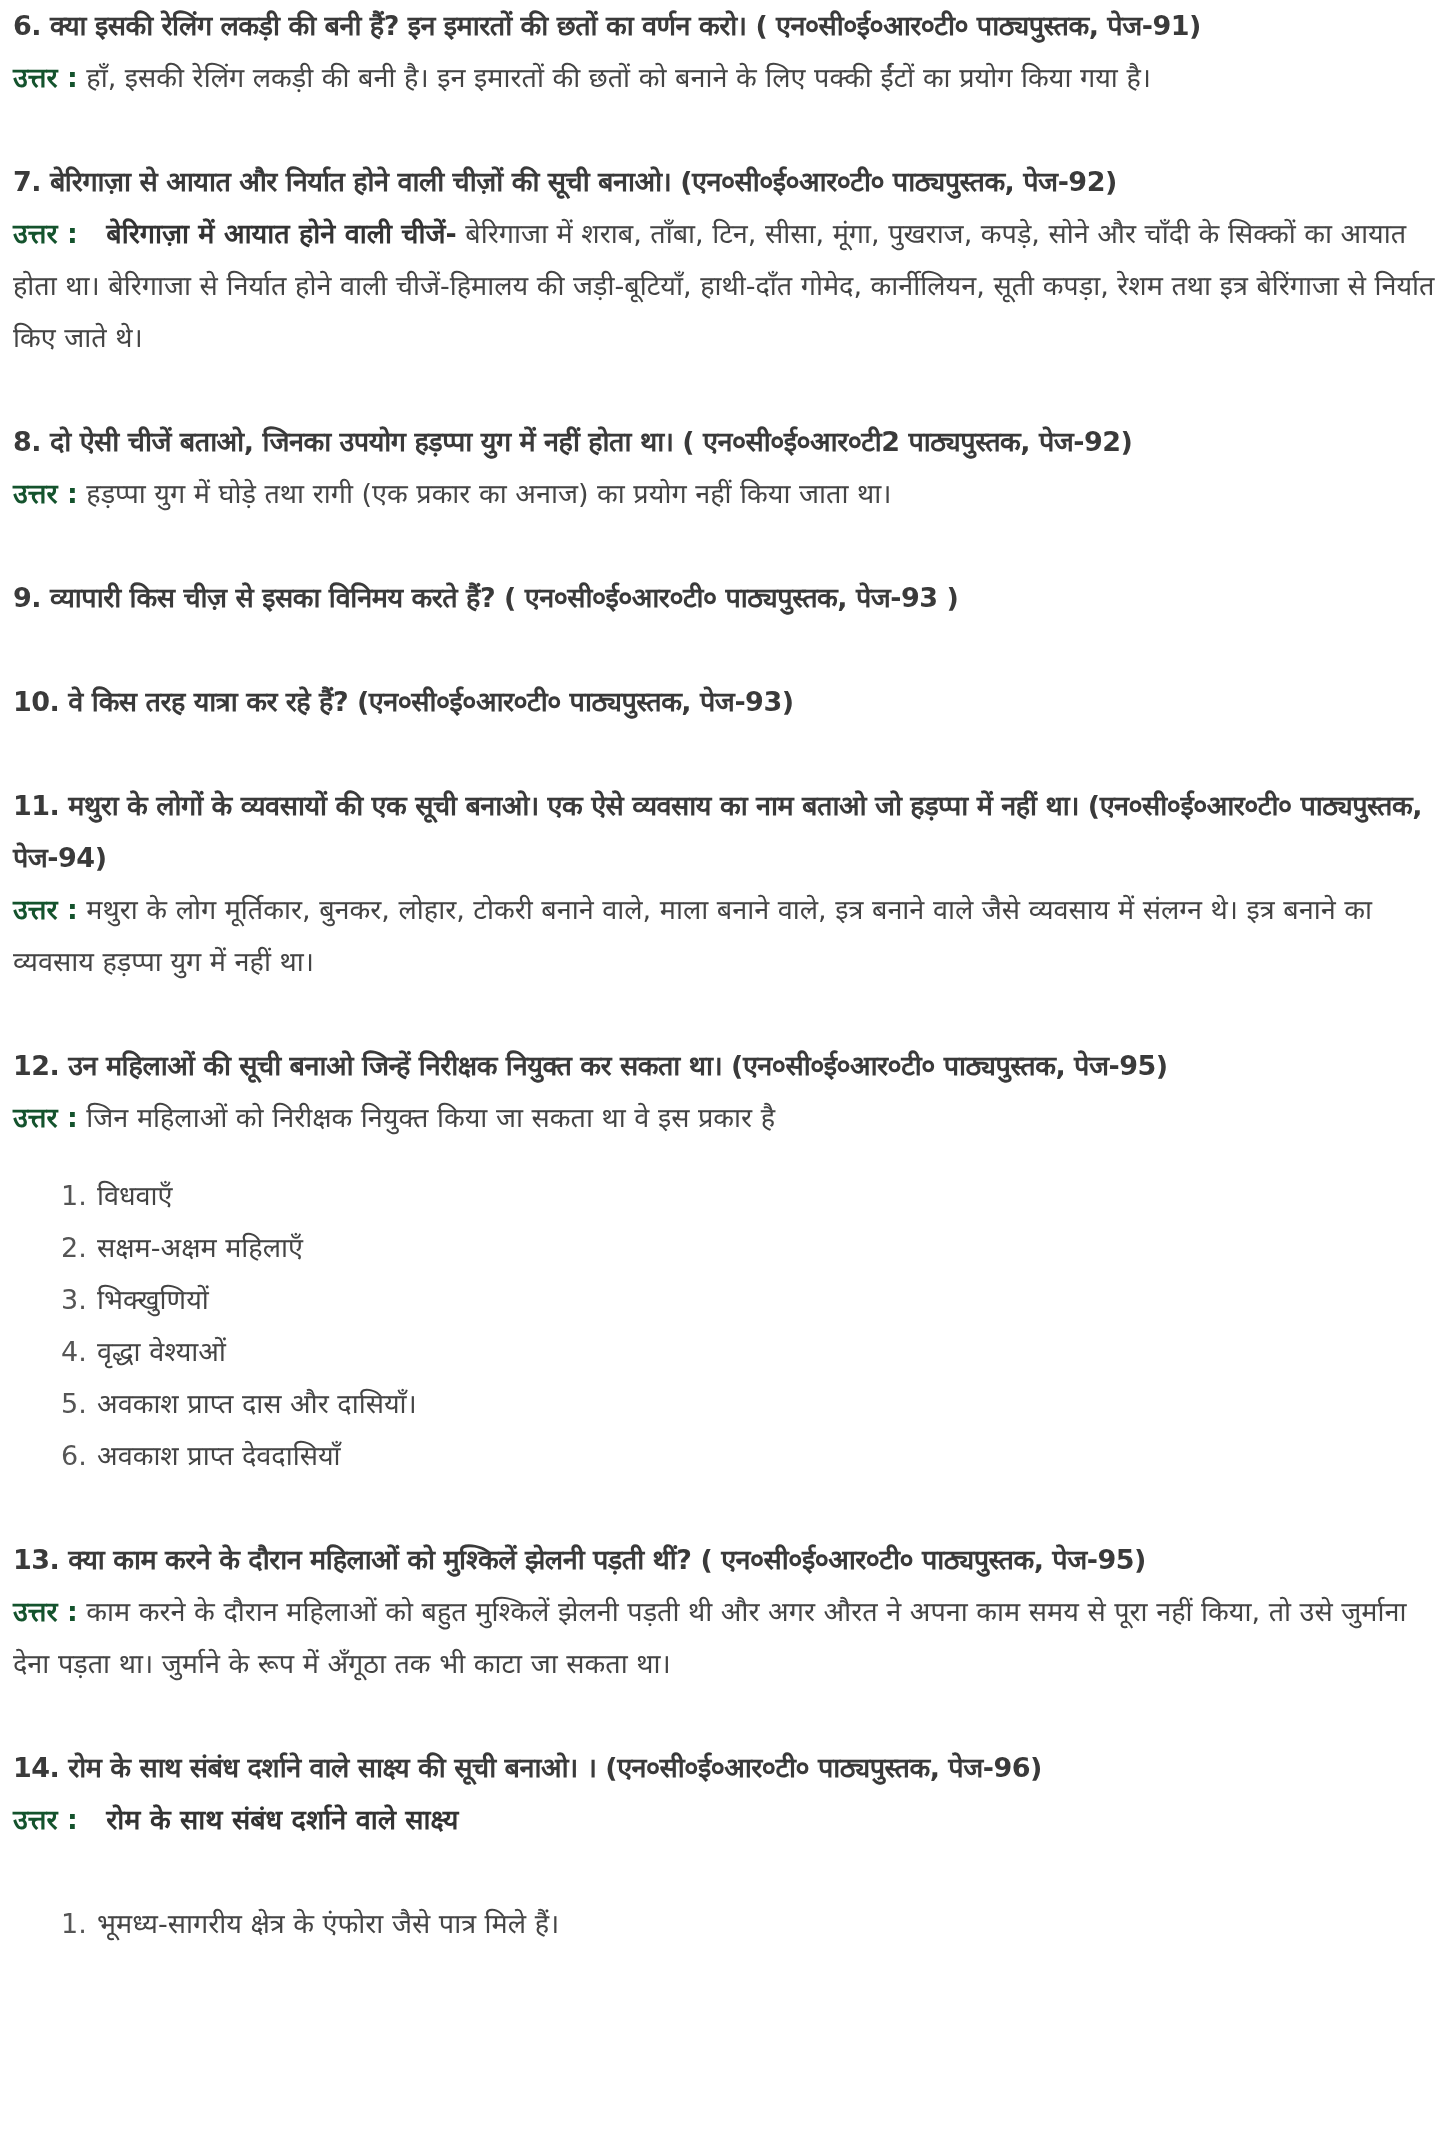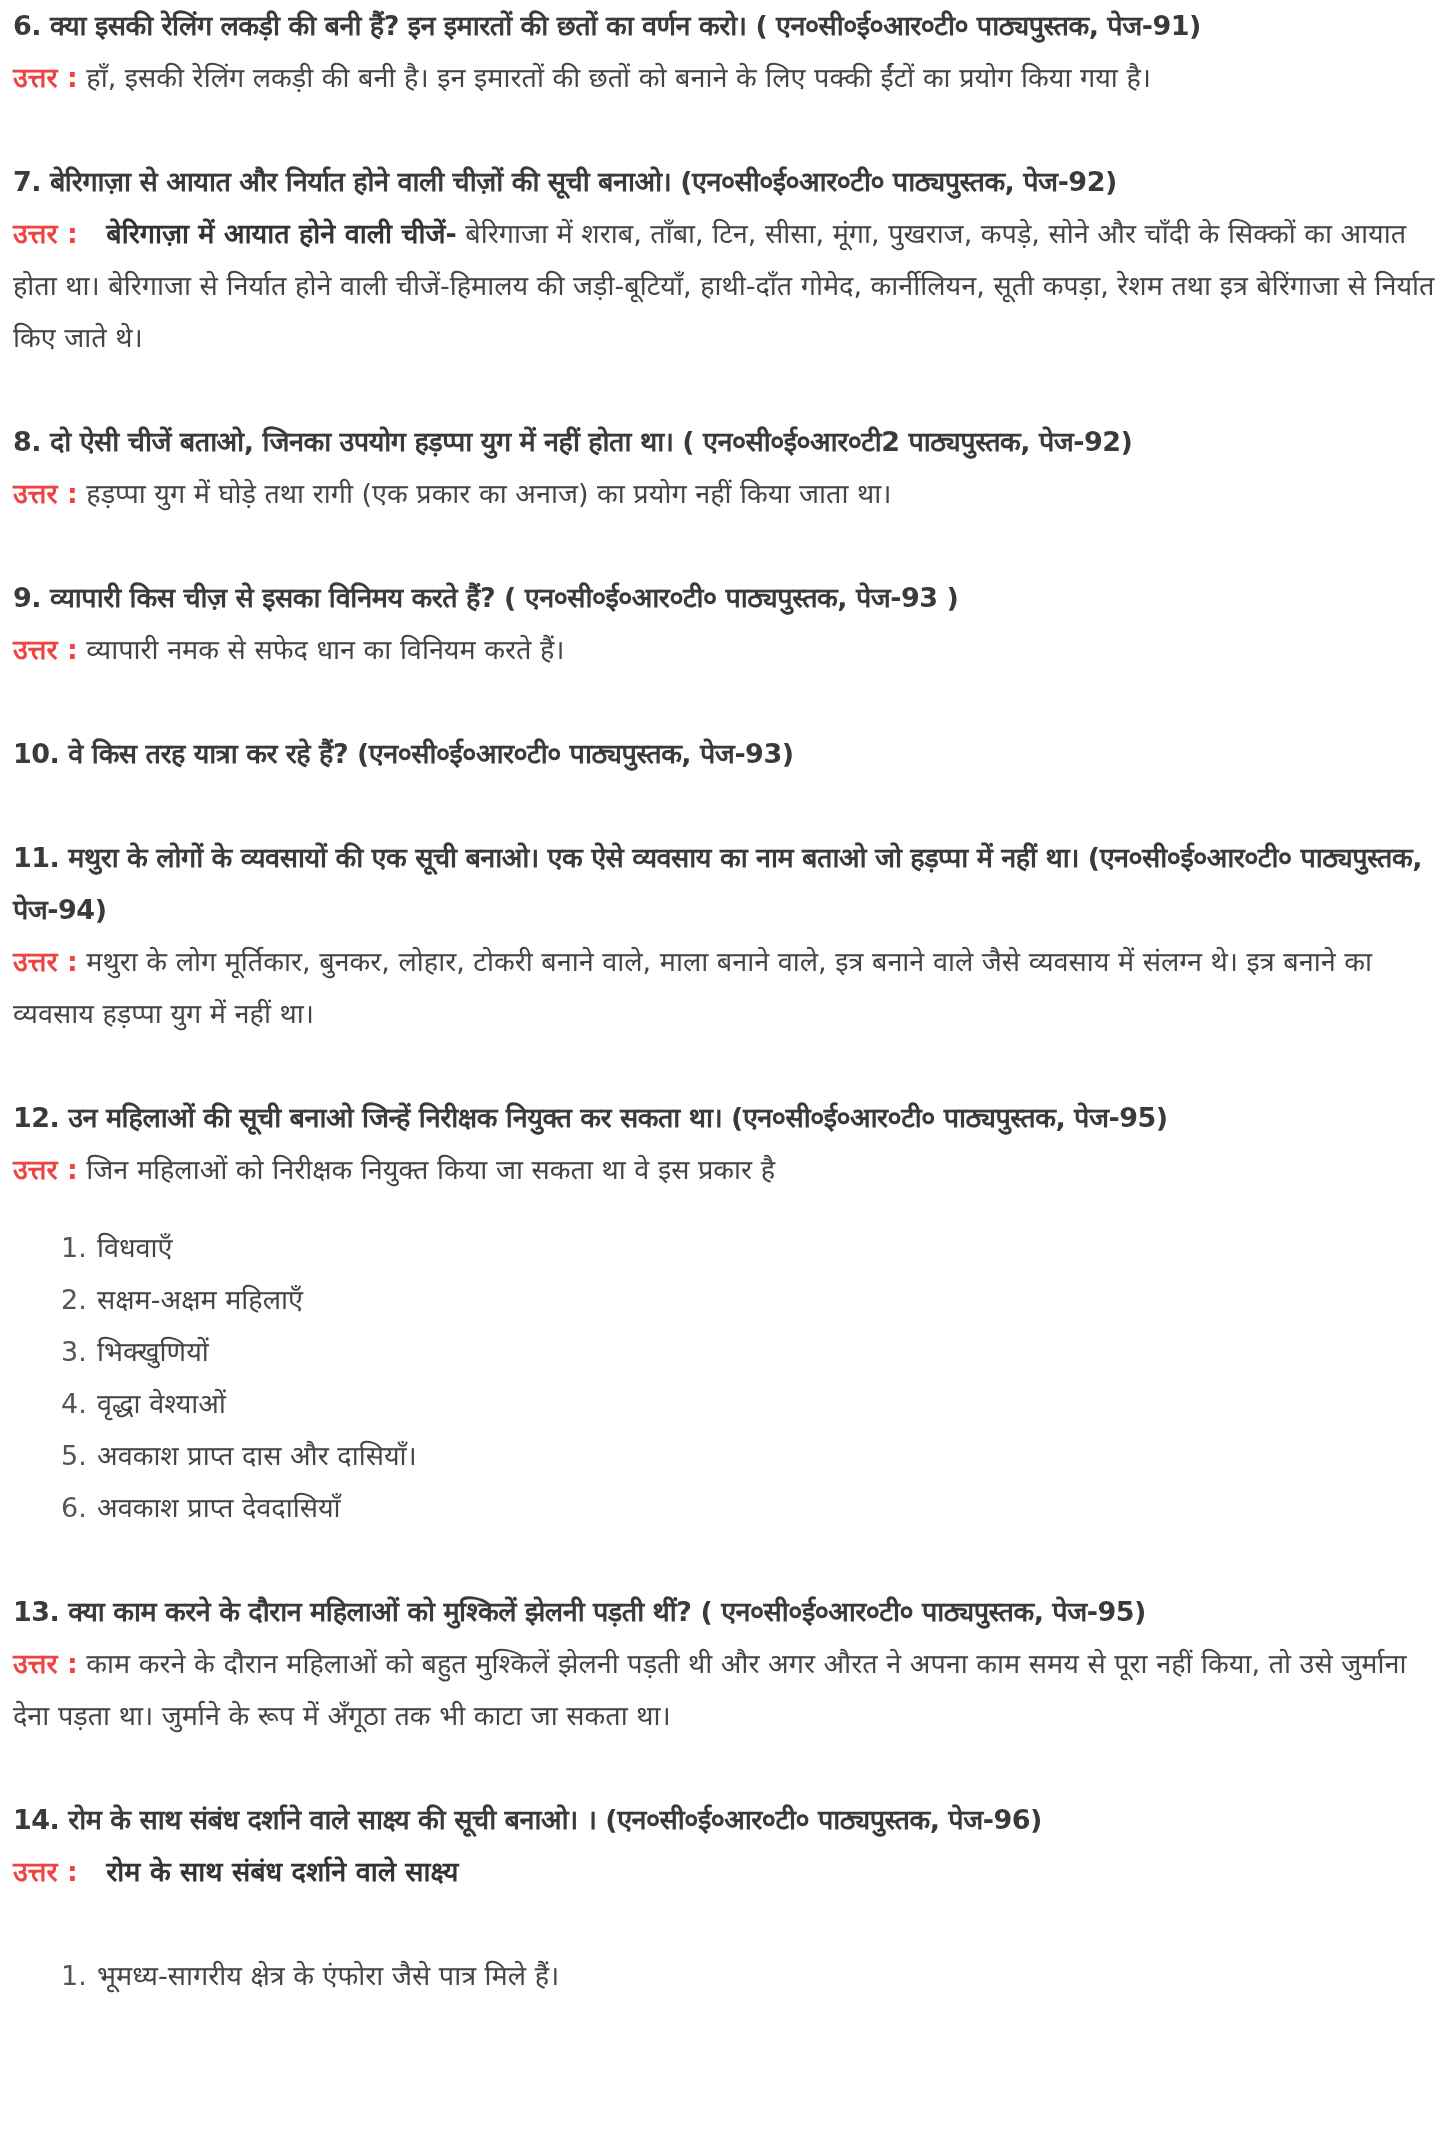--- a/index.html
+++ b/index.html
@@ -13,21 +13,21 @@
     line-height: 52px;
   }
   .doc { position: relative; padding: 0 13px; }
   .qa { margin: 0; }
   .q {
     font-weight: bold;
     color: #3a3a3a;
     letter-spacing: -0.5px;
   }
   .a { color: #444444; }
-  .a .lbl { font-weight: bold; color: #ef4444; }
+  .a .lbl { font-weight: bold; color: #14532d; }
   .a .bold { font-weight: bold; color: #333333; margin-left: 20px; }
   .gap { height: 52px; }
   ol.list {
     list-style: none;
     margin: 0;
     padding: 0 0 0 48px;
   }
   ol.list li { line-height: 52px; color: #444444; }
   ol.list li .num { display: inline-block; width: 36px; color: #555555; }
 </style>
@@ -58,24 +58,20 @@
     <div class="q">8. दो ऐसी चीजें बताओ, जिनका उपयोग हड़प्पा युग में नहीं होता था। ( एन०सी०ई०आर०टी2 पाठ्यपुस्तक, पेज-92)</div>
     <div class="a">
       <span class="lbl">उत्तर :</span>
       <span>हड़प्पा युग में घोड़े तथा रागी (एक प्रकार का अनाज) का प्रयोग नहीं किया जाता था।</span>
     </div>
   </div>
   <div class="gap"></div>
 
   <div class="qa">
     <div class="q">9. व्यापारी किस चीज़ से इसका विनिमय करते हैं? ( एन०सी०ई०आर०टी० पाठ्यपुस्तक, पेज-93 )</div>
-    <div class="a">
-      <span class="lbl">उत्तर :</span>
-      <span>व्यापारी नमक से सफेद धान का विनियम करते हैं।</span>
-    </div>
   </div>
   <div class="gap"></div>
 
   <div class="qa">
     <div class="q">10. वे किस तरह यात्रा कर रहे हैं? (एन०सी०ई०आर०टी० पाठ्यपुस्तक, पेज-93)</div>
   </div>
   <div class="gap"></div>
 
   <div class="qa">
     <div class="q">11. मथुरा के लोगों के व्यवसायों की एक सूची बनाओ। एक ऐसे व्यवसाय का नाम बताओ जो हड़प्पा में नहीं था। (एन०सी०ई०आर०टी० पाठ्यपुस्तक, पेज-94)</div>

